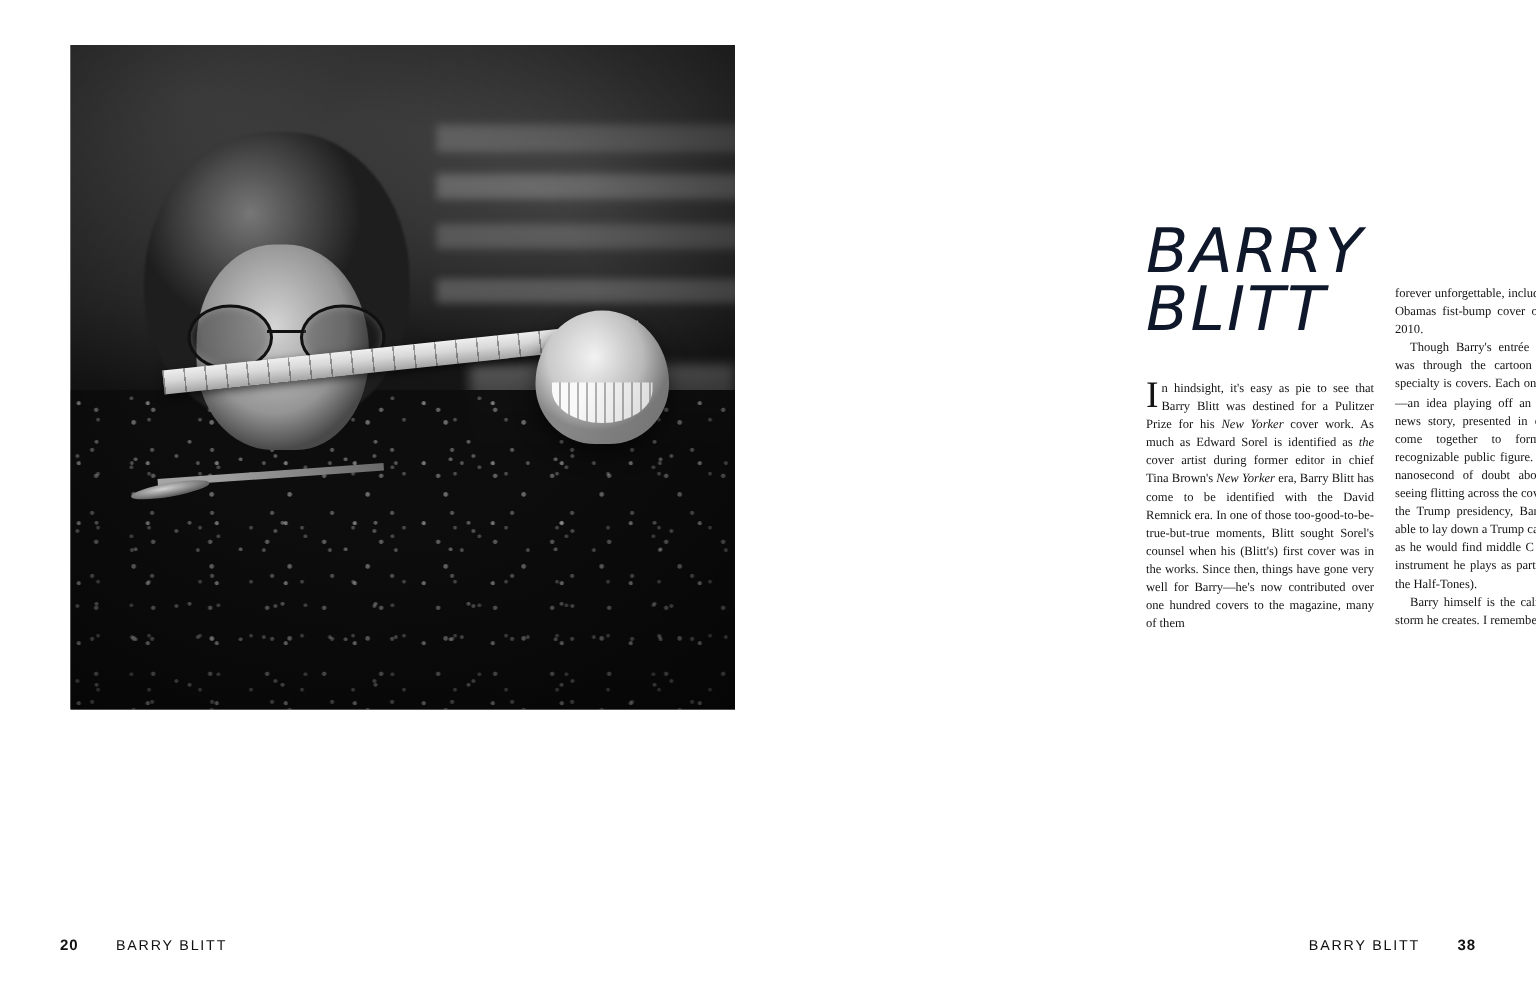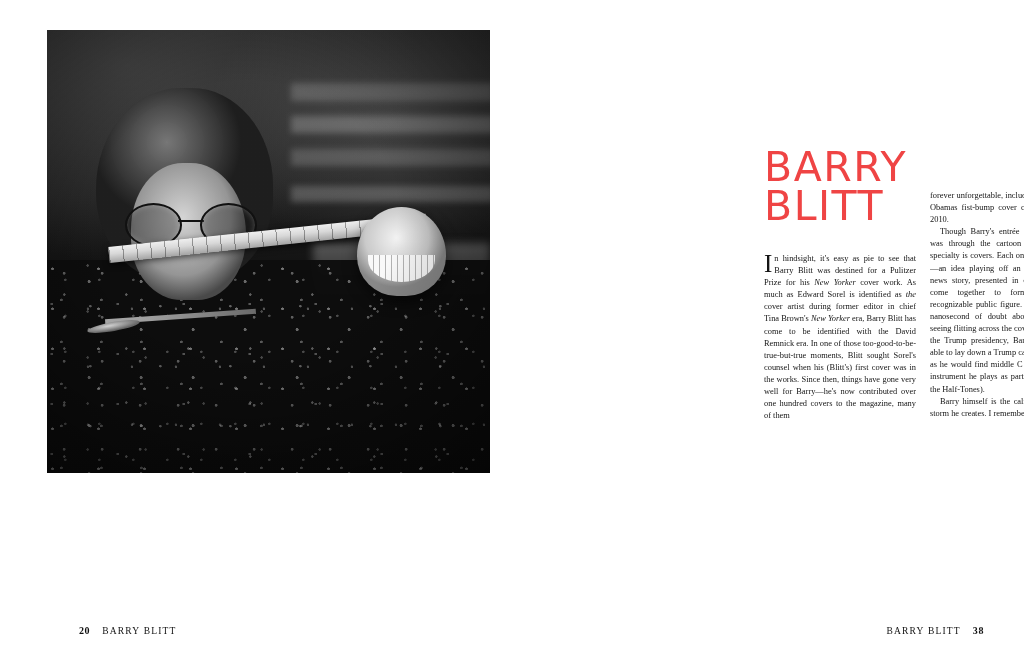--- a/index.html
+++ b/index.html
@@ -208,21 +208,22 @@
   .headline {
     position: absolute;
     left: 230px;
     top: 148px;
     width: 240px;
     font-family: "DejaVu Sans", sans-serif;
     font-weight: 400;
     font-size: 41px;
     line-height: 0.94;
     letter-spacing: 1.5px;
-    color: #ef4444;
+    color: #0f172a;
+    font-style: italic;
   }
   .headline .ln { display: block; }
 
   .col {
     position: absolute;
     width: 152px;
     font-size: 8.4px;
     line-height: 12.1px;
     text-align: justify;
     text-justify: inter-word;
@@ -243,28 +244,27 @@
     padding-right: 2px;
     margin-top: 1px;
     font-family: "Liberation Serif", serif;
   }
   em { }
 
   
   .folio {
     position: absolute;
     bottom: 27px;
-    font-family: Liberation Serif, serif;
+    font-family: Liberation Sans, sans-serif;
     font-size: 9.5px;
     letter-spacing: 0.6px;
     color: #111;
     display: flex;
     align-items: baseline;
-    gap: 12px;
-    margin-left: 39px;
+    gap: 25px;
   }
   .folio-left { left: 40px; }
   .folio-right { right: 40px; }
   .folio .num { font-weight: bold; font-size: 10px; }
   .folio .name { letter-spacing: 1.2px; }
 </style>
 </head>
 <body>
 
 <div class="spread">

